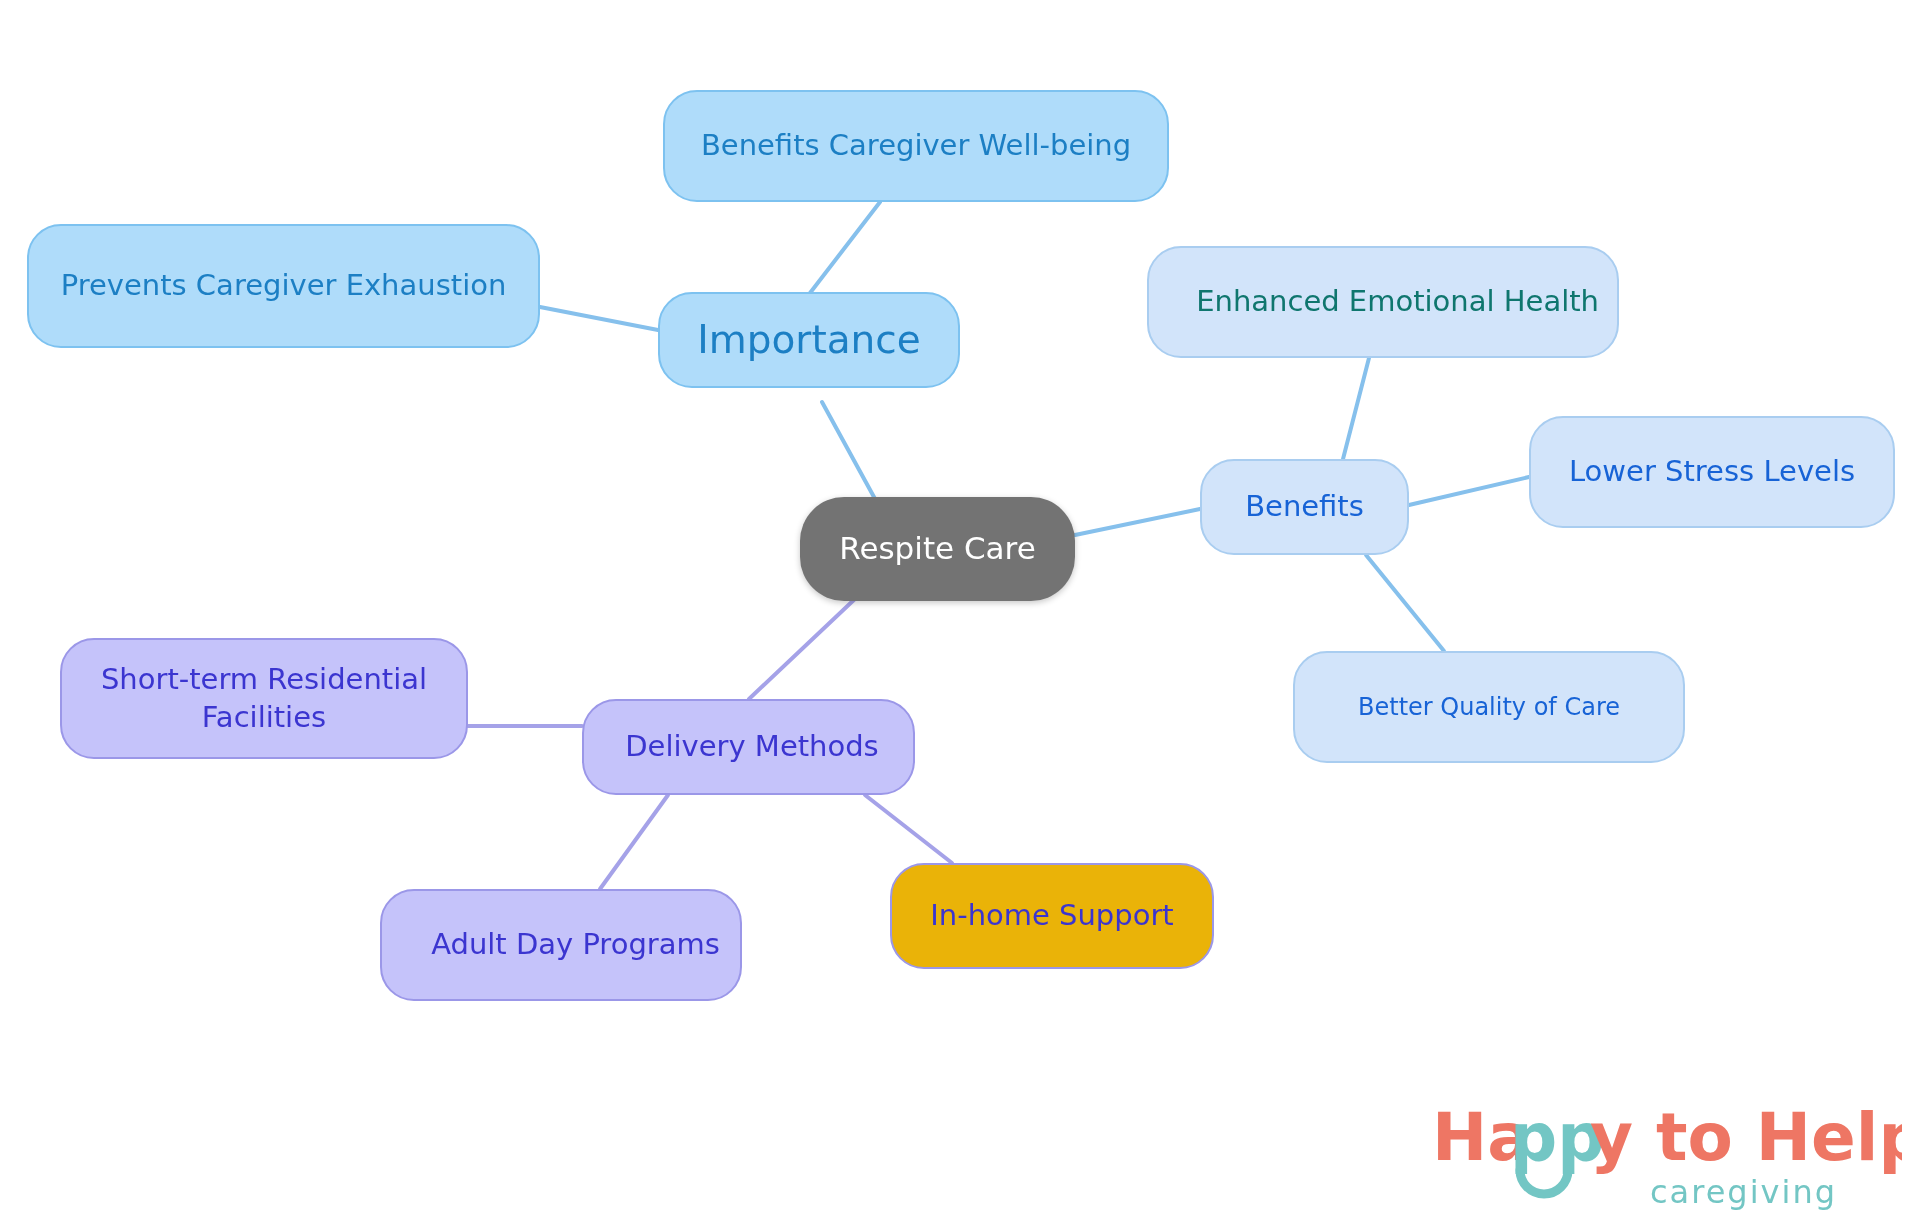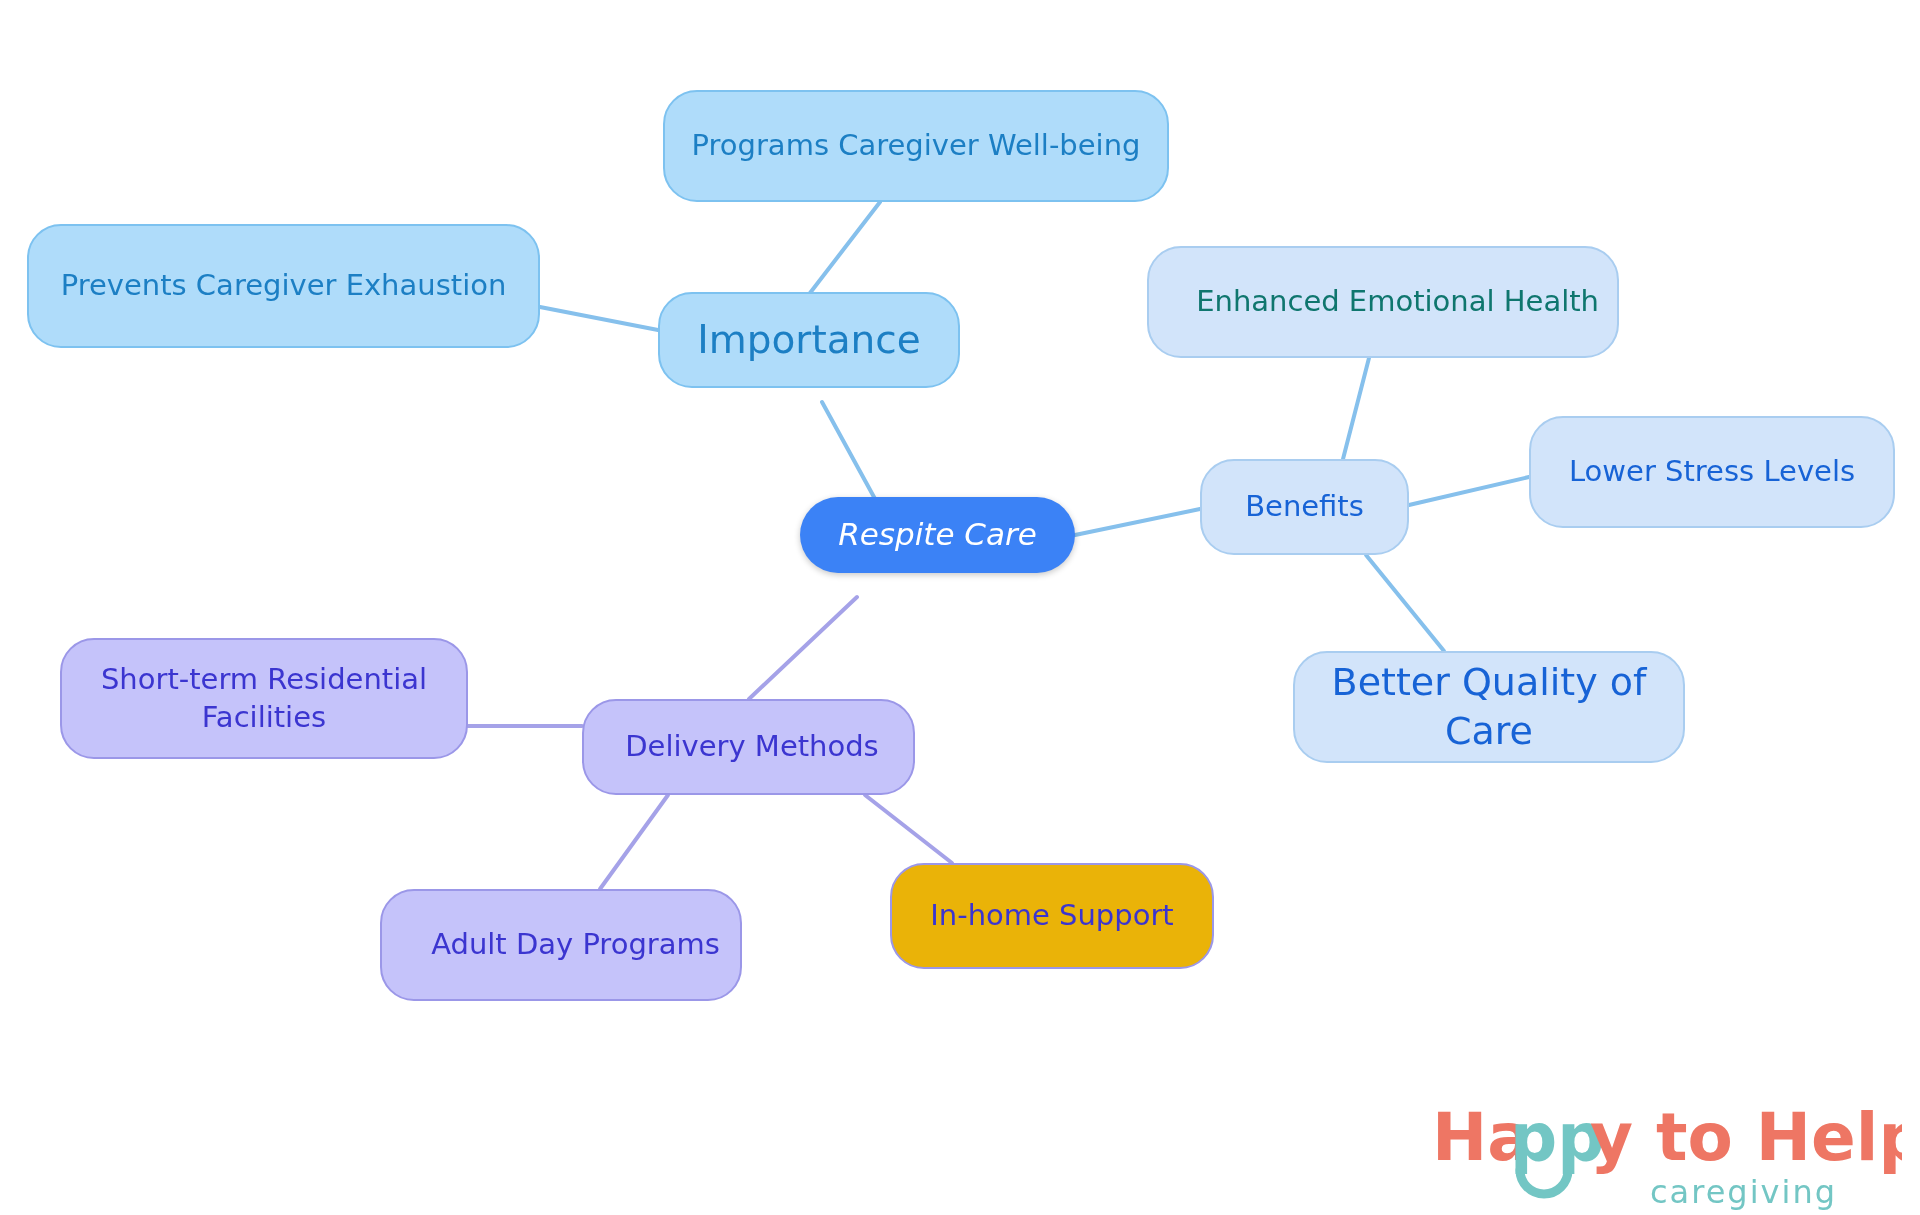--- a/index.html
+++ b/index.html
@@ -63,28 +63,28 @@
       <line x1="1343" y1="459" x2="1369" y2="358" stroke="#86C0EC" stroke-width="4" stroke-linecap="round"></line>
       <line x1="1409" y1="505" x2="1529" y2="477" stroke="#86C0EC" stroke-width="4" stroke-linecap="round"></line>
       <line x1="1366" y1="555" x2="1444" y2="651" stroke="#86C0EC" stroke-width="4" stroke-linecap="round"></line>
       <line x1="857" y1="597" x2="749" y2="699" stroke="#A5A2E8" stroke-width="4" stroke-linecap="round"></line>
       <line x1="582" y1="726" x2="468" y2="726" stroke="#A5A2E8" stroke-width="4" stroke-linecap="round"></line>
       <line x1="668" y1="795" x2="600" y2="889" stroke="#A5A2E8" stroke-width="4" stroke-linecap="round"></line>
       <line x1="865" y1="795" x2="952" y2="863" stroke="#A5A2E8" stroke-width="4" stroke-linecap="round"></line>
     </svg>
 
   <div id="node-layer">
-      <div class="node root" style="left: 800px; top: 497px; width: 275px; height: 76px; background: #3b82f6; border-color: transparent; color: rgb(255, 255, 255); font-size: 31px; font-style: italic;"><span>Respite Care</span></div>
+      <div class="node root" style="left: 800px; top: 497px; width: 275px; height: 104px; background: #737373; border-color: transparent; color: rgb(255, 255, 255); font-size: 31px;"><span>Respite Care</span></div>
       <div class="node" style="left: 658px; top: 292px; width: 302px; height: 96px; background: rgb(175, 220, 250); border-color: rgb(125, 194, 240); color: rgb(28, 127, 196); font-size: 39px;"><span>Importance</span></div>
-      <div class="node" style="left: 663px; top: 90px; width: 506px; height: 112px; background: rgb(175, 220, 250); border-color: rgb(125, 194, 240); color: rgb(28, 127, 196); font-size: 29px;"><span>Programs Caregiver Well-being</span></div>
+      <div class="node" style="left: 663px; top: 90px; width: 506px; height: 112px; background: rgb(175, 220, 250); border-color: rgb(125, 194, 240); color: rgb(28, 127, 196); font-size: 29px;"><span>Benefits Caregiver Well-being</span></div>
       <div class="node" style="left: 27px; top: 224px; width: 513px; height: 124px; background: rgb(175, 220, 250); border-color: rgb(125, 194, 240); color: rgb(28, 127, 196); font-size: 29px;"><span>Prevents Caregiver Exhaustion</span></div>
       <div class="node" style="left: 1200px; top: 459px; width: 209px; height: 96px; background: rgb(210, 228, 250); border-color: rgb(169, 205, 240); color: rgb(23, 99, 214); font-size: 29px;"><span>Benefits</span></div>
       <div class="node" style="left: 1147px; top: 246px; width: 472px; height: 112px; background: rgb(210, 228, 250); border-color: rgb(169, 205, 240); color: #0f766e; font-size: 29px; justify-content: flex-end;"><span>Enhanced Emotional Health</span></div>
       <div class="node" style="left: 1529px; top: 416px; width: 366px; height: 112px; background: rgb(210, 228, 250); border-color: rgb(169, 205, 240); color: rgb(23, 99, 214); font-size: 29px;"><span>Lower Stress Levels</span></div>
-      <div class="node" style="left: 1293px; top: 651px; width: 392px; height: 112px; background: rgb(210, 228, 250); border-color: rgb(169, 205, 240); color: rgb(23, 99, 214); font-size: 38px;"><span>Better Quality of Care</span></div>
+      <div class="node" style="left: 1293px; top: 651px; width: 392px; height: 112px; background: rgb(210, 228, 250); border-color: rgb(169, 205, 240); color: rgb(23, 99, 214); font-size: 24px;"><span>Better Quality of Care</span></div>
       <div class="node" style="left: 582px; top: 699px; width: 333px; height: 96px; background: rgb(197, 195, 250); border-color: rgb(155, 151, 232); color: rgb(59, 53, 208); font-size: 29px; padding-left: 25px;"><span>Delivery Methods</span></div>
       <div class="node" style="left: 60px; top: 638px; width: 408px; height: 121px; background: rgb(197, 195, 250); border-color: rgb(155, 151, 232); color: rgb(59, 53, 208); font-size: 29px;"><span>Short-term Residential
 Facilities</span></div>
       <div class="node" style="left: 380px; top: 889px; width: 362px; height: 112px; background: rgb(197, 195, 250); border-color: rgb(155, 151, 232); color: rgb(59, 53, 208); font-size: 29px; padding-left: 47px;"><span>Adult Day Programs</span></div>
       <div class="node" style="left: 890px; top: 863px; width: 324px; height: 106px; background: #eab308; border-color: rgb(155, 151, 232); color: rgb(59, 53, 208); font-size: 29px;"><span>In-home Support</span></div>
     </div>
 
   <svg class="logo" id="logo-svg" width="470" height="118" viewBox="0 0 470 118" style="left: 1432px; top: 1098px;">
       <text x="0" y="62" font-size="66" fill="#EE7664" font-weight="700" font-family="&quot;DejaVu Sans&quot;, sans-serif">Ha</text>
       <text x="78" y="62" font-size="66" fill="#73C6C4" font-weight="700" font-family="&quot;DejaVu Sans&quot;, sans-serif">pp</text>

